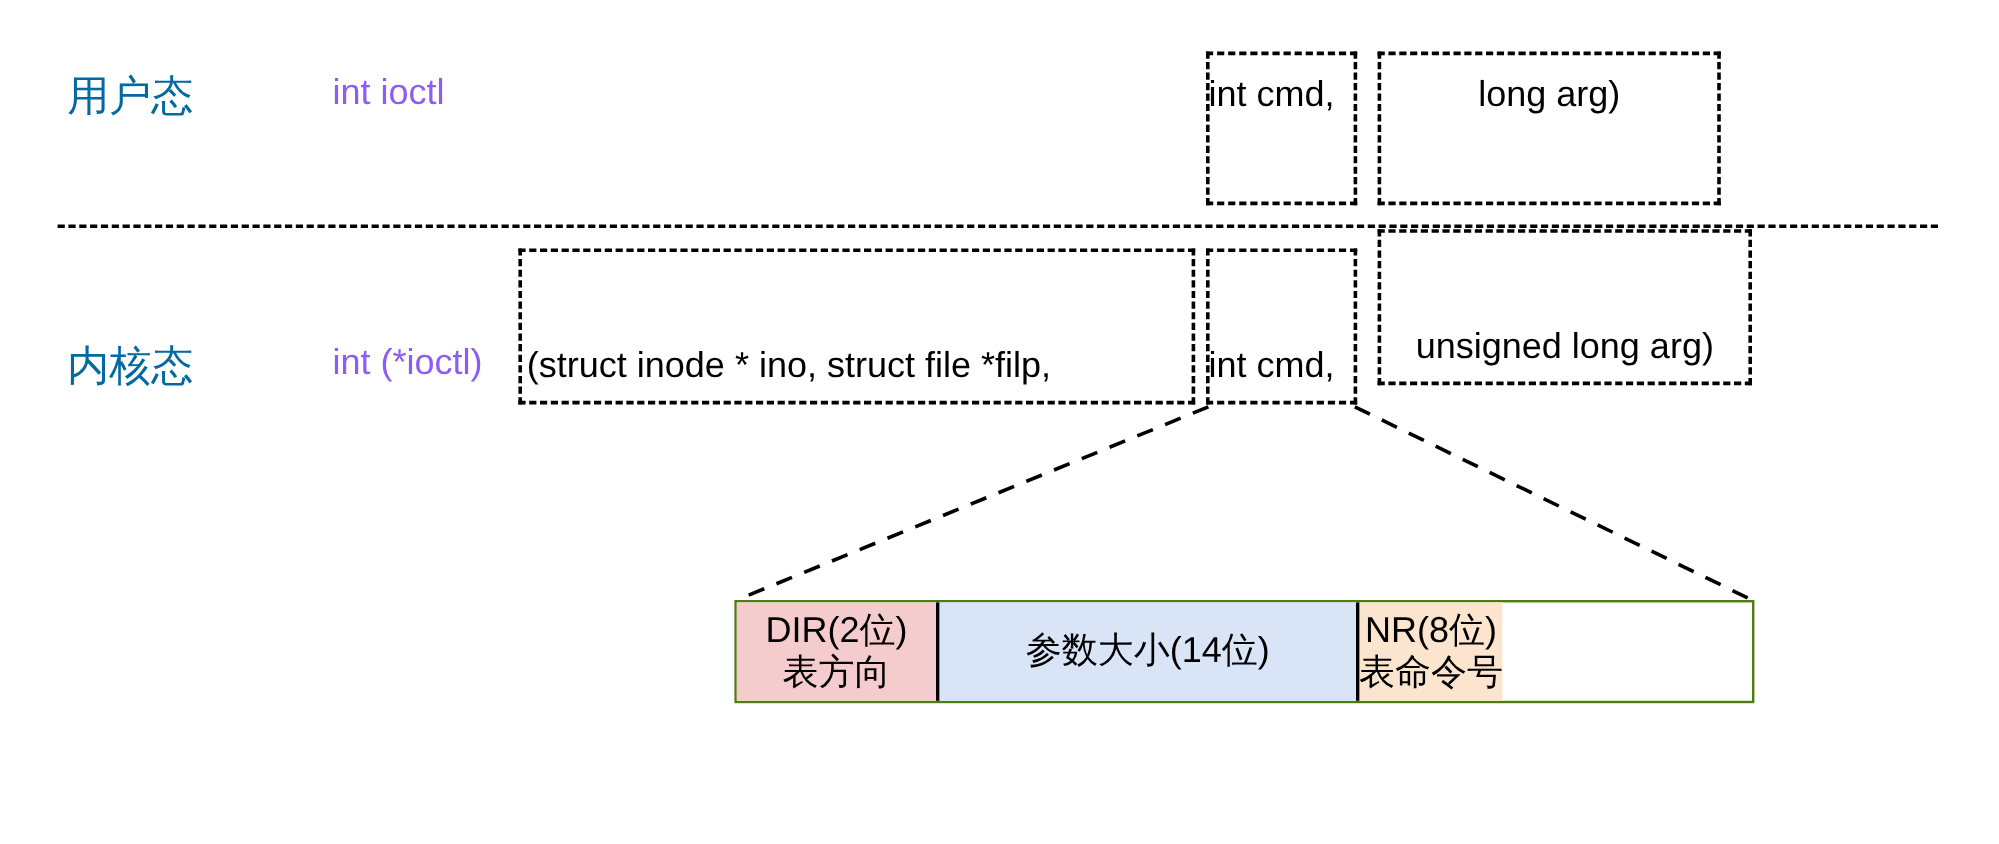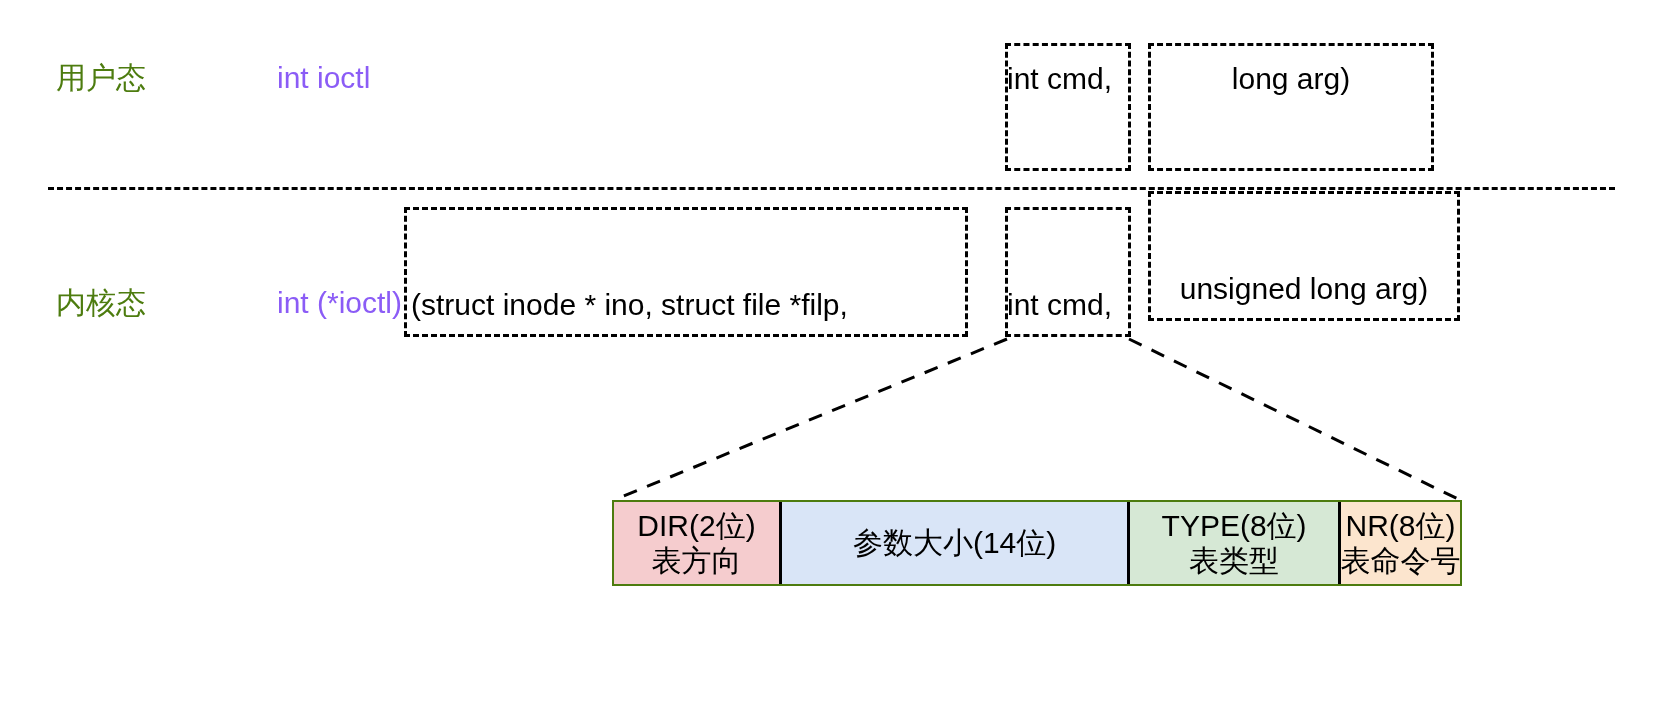--- a/index.html
+++ b/index.html
@@ -15,24 +15,24 @@
     position: relative;
     width: 1666px;
     height: 703px;
     background: #ffffff;
     overflow: hidden;
   }
   .abs { position: absolute; }
 
   
   .row-label {
-    font-size: 30px;
+    font-size: 35px;
     line-height: 1;
     white-space: nowrap;
-    color: #4d7c0f;
+    color: #0369a1;
   }
   .sig-label {
     font-size: 30px;
     line-height: 1;
     white-space: nowrap;
     color: #8b5cf6;
   }
 
   
   .dbox {
@@ -101,21 +101,21 @@
   <div class="abs dbox" style="left:1148px; top:43px; width:286px; height:128px;">
     <span class="dbox-text" style="left:0; right:0; top:18px; text-align:center;">long arg)</span>
   </div>
 
   <div class="abs divider" style="left:48px; top:187px; width:1567px;"></div>
 
   <div class="abs row-label" style="left:56px; top:288px;">内核态</div>
 
   <div class="abs sig-label" style="left:277px; top:288px;">int (*ioctl)</div>
 
-  <div class="abs dbox" style="left:404px; top:207px; width:564px; height:130px;">
+  <div class="abs dbox" style="left:432px; top:207px; width:564px; height:130px;">
     <span class="dbox-text" style="left:4px; bottom:14px;">(struct inode * ino, struct file *filp,</span>
   </div>
 
   <div class="abs dbox" style="left:1148px; top:191px; width:312px; height:130px;">
     <span class="dbox-text" style="left:0; right:0; bottom:14px; text-align:center;">unsigned long arg)</span>
   </div>
 
   <div class="abs dbox" style="left:1005px; top:43px; width:126px; height:128px;">
     <span class="dbox-text" style="left:-1px; top:18px;">int cmd,</span>
   </div>
@@ -133,24 +133,20 @@
     <div class="bitcell" style="width:169px; background:#f5ccce;">
       <span class="l1">DIR(2位)</span>
       <span class="l2">表方向</span>
     </div>
 
     <div class="bitcell" style="width:350px; background:#d9e5f7;">
       <span class="l1">参数大小(14位)</span>
       <span class="l2"></span>
     </div>
 
-    <div class="bitcell" style="width:212px; background:#d6e8d5;">
-      <span class="l1">TYPE(8位)</span>
-      <span class="l2">表类型</span>
-    </div>
 
     <div class="bitcell" style="width:119px; background:#fce5ce;">
       <span class="l1">NR(8位)</span>
       <span class="l2">表命令号</span>
     </div>
 
   </div>
 
 </div>
 

